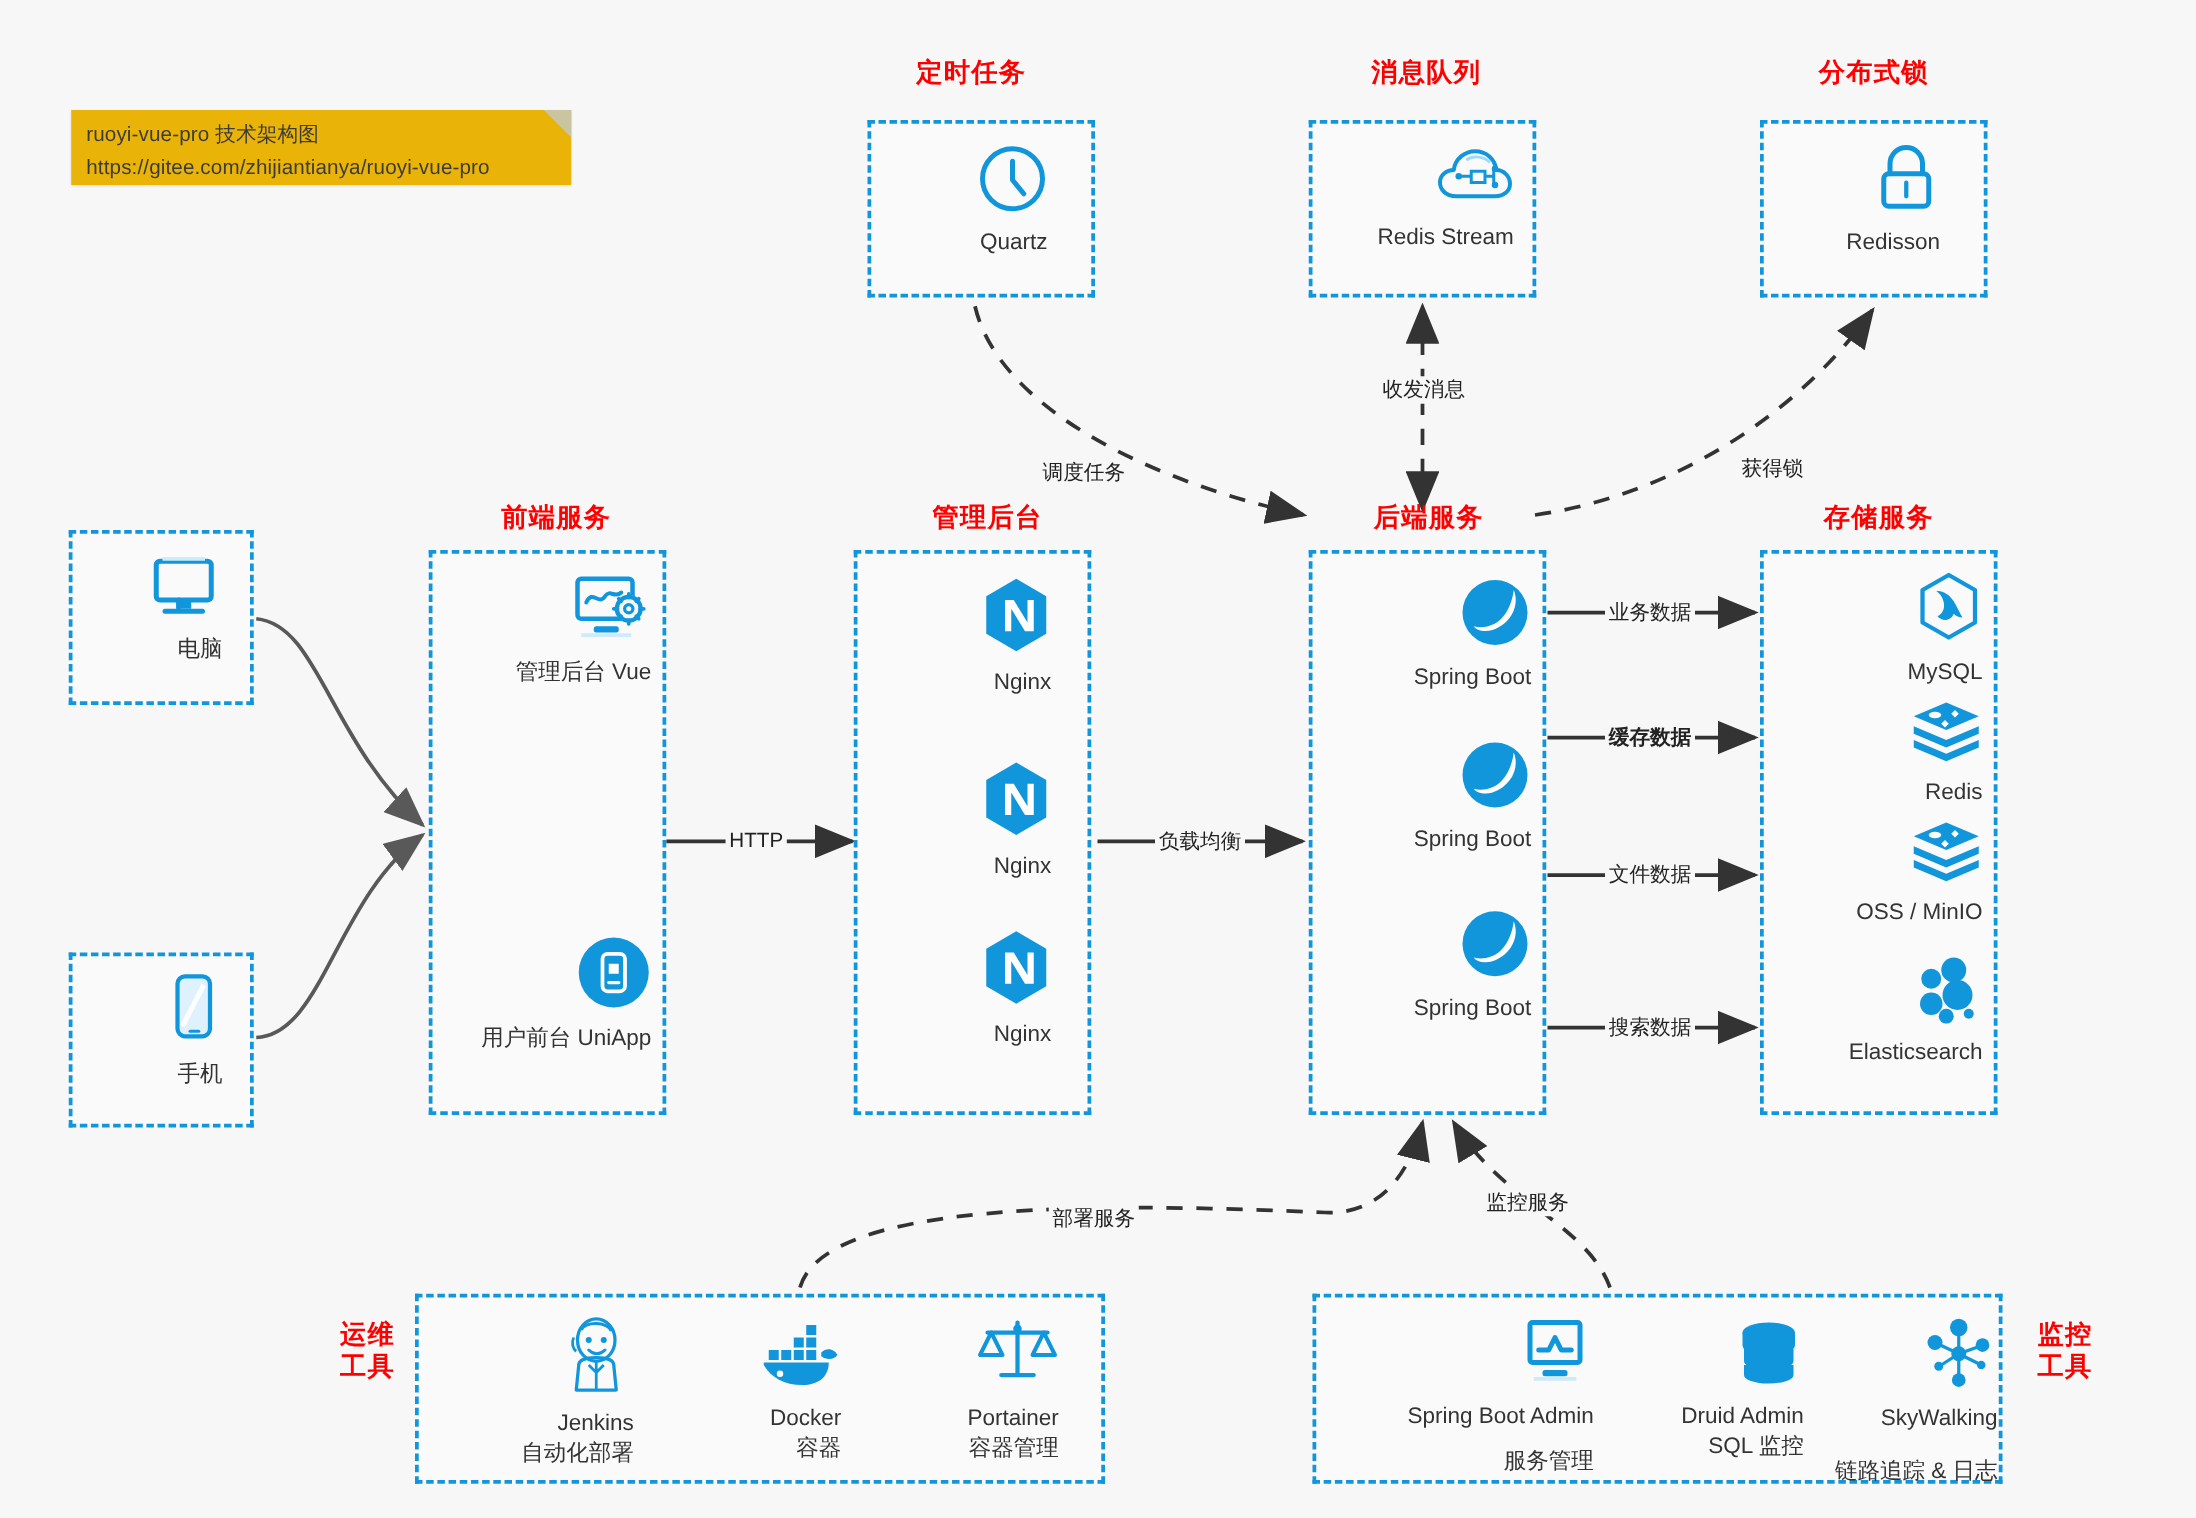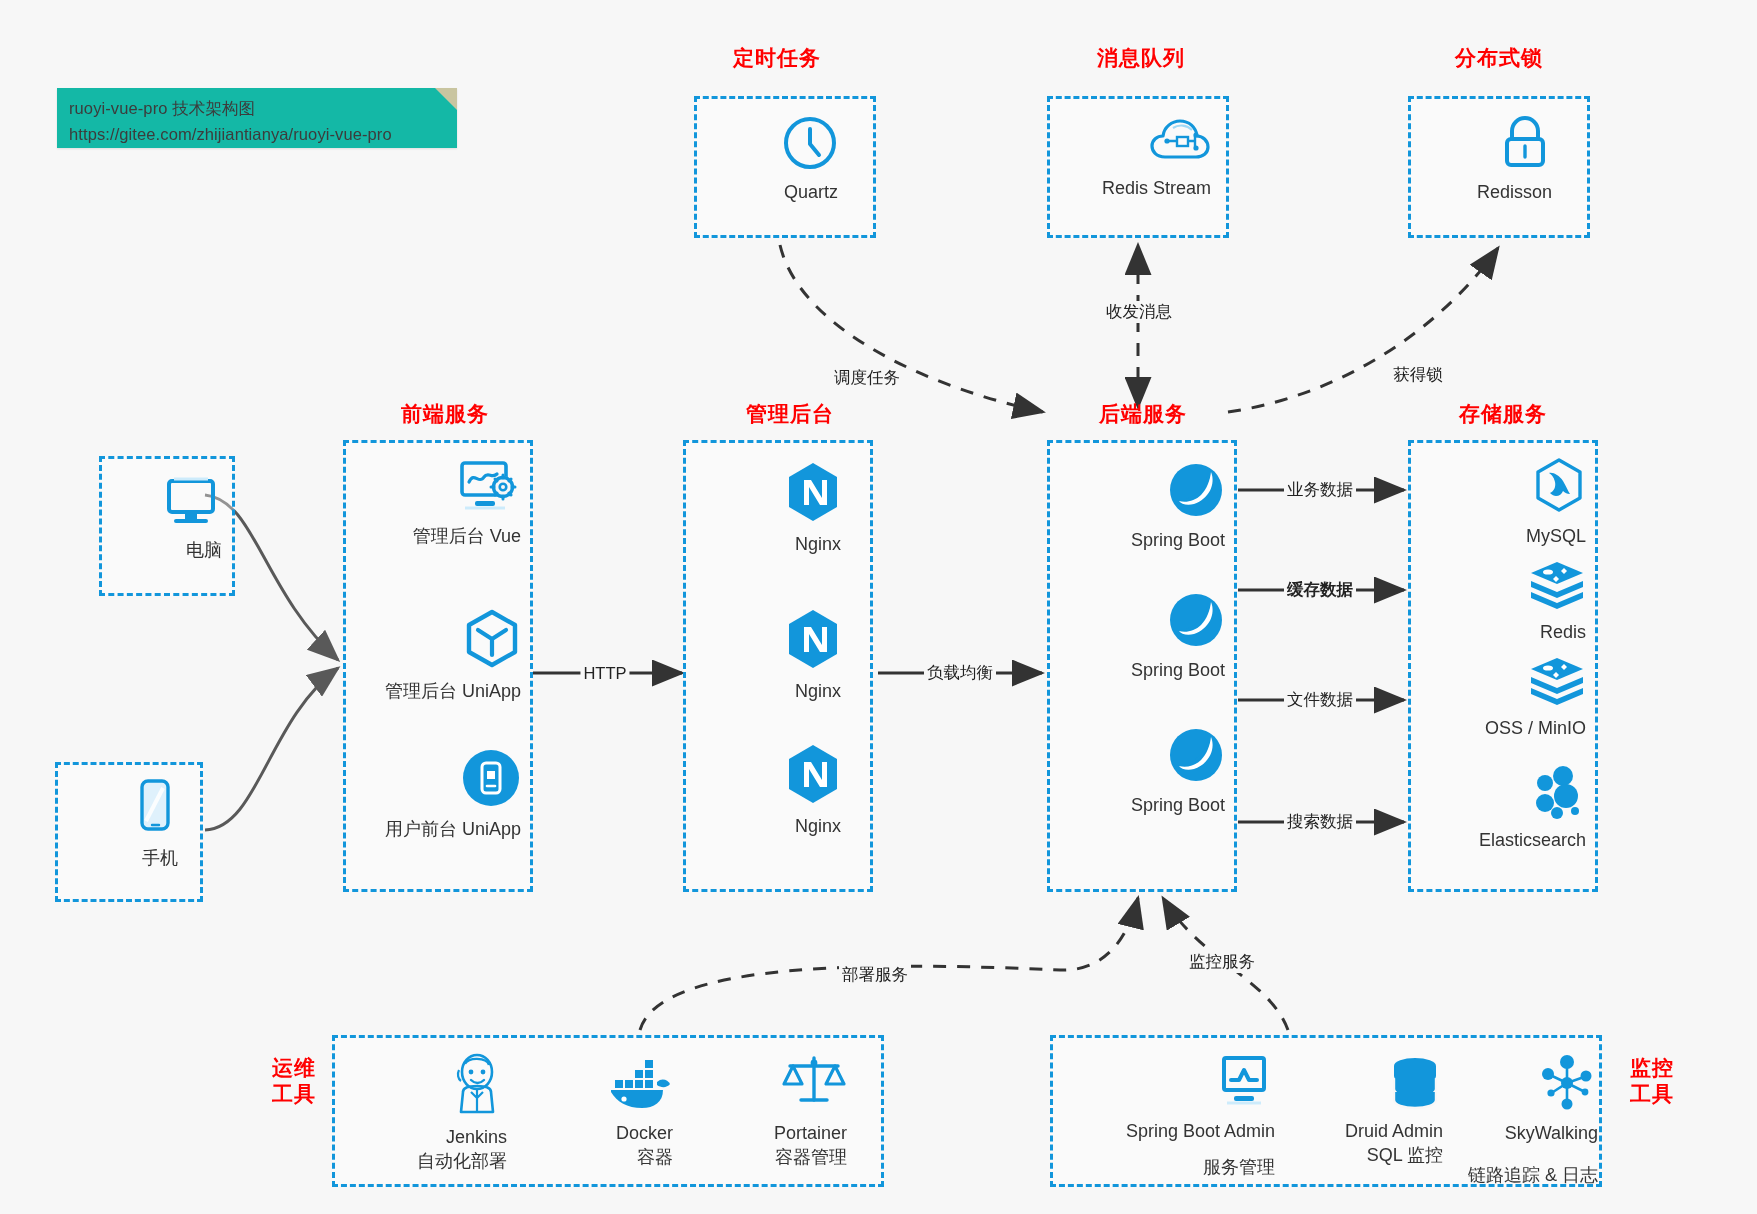--- a/index.html
+++ b/index.html
@@ -9,21 +9,21 @@
     font-family:"Liberation Sans","DejaVu Sans",sans-serif;
     position:relative;overflow:hidden;
     -webkit-font-smoothing:antialiased;
   }
   #canvas{position:absolute;inset:0;}
   svg.wires{position:absolute;left:0;top:0;width:1757px;height:1214px;pointer-events:none;}
 
   
   .note{
     position:absolute;left:57px;top:88px;width:400px;height:60px;
-    background:#14b8a6;
+    background:#eab308;
     box-shadow:0 1px 2px rgba(0,0,0,.10);
   }
   .note .fold{
     position:absolute;right:0;top:0;width:0;height:0;
     border-left:22px solid transparent;border-top:22px solid #c9c5a0;
   }
   .note .lines{
     position:absolute;left:12px;top:8px;right:10px;
     font-size:16.5px;color:#3c3c3c;line-height:1.55;letter-spacing:.1px;
   }
@@ -145,21 +145,21 @@
         <svg width="54" height="58" viewBox="0 0 54 58">
           <path d="M14 26 L14 18 A13 13 0 0 1 40 18 L40 26" fill="none" stroke="#1296db" stroke-width="4" stroke-linecap="round"></path>
           <rect x="9" y="26" width="36" height="26" rx="4" fill="none" stroke="#1296db" stroke-width="4"></rect>
           <path d="M27 33 L27 44" stroke="#1296db" stroke-width="3.4" stroke-linecap="round"></path>
         </svg>
       </span>
       <span class="lbl">Redisson</span>
     </div>
   </div>
 
-  <div class="box" style="left:55px;top:456px;width:136px;height:140px;margin-left:44px;">
+  <div class="box" style="left:55px;top:424px;width:148px;height:140px;">
     <div class="node" style="left:24px;top:14px;width:96px;">
       <span class="ico">
         <svg width="62" height="56" viewBox="0 0 62 56">
           <rect x="9" y="8" width="44" height="31" rx="3" fill="none" stroke="#1296db" stroke-width="4"></rect>
           <path d="M27 39 L27 45 M16 48 L46 48" stroke="#1296db" stroke-width="4" stroke-linecap="round"></path>
           <rect x="25" y="39" width="12" height="7" fill="#1296db"></rect>
           <path d="M14 6 L48 6" stroke="#cdebfb" stroke-width="3"></path>
         </svg>
       </span>
       <span class="lbl">电脑</span>
@@ -199,29 +199,20 @@
             <path d="M40 22 L42 24"></path>
               <path d="M54 36 L56 38"></path>
             <path d="M56 22 L54 24"></path>
               <path d="M42 36 L40 38"></path>
           </g>
         </svg>
       </span>
       <span class="lbl">管理后台 Vue</span>
     </div>
 
-    <div class="node" style="left:15px;top:165px;width:160px;">
-      <span class="ico">
-        <svg width="58" height="62" viewBox="0 0 58 62">
-          <path d="M29 4 L52 17 L52 44 L29 57 L6 44 L6 17 Z" fill="none" stroke="#1296db" stroke-width="4.4" stroke-linejoin="round"></path>
-          <path d="M29 31 L29 47 M29 31 L15 22 M29 31 L43 22" fill="none" stroke="#1296db" stroke-width="4.2" stroke-linecap="round"></path>
-        </svg>
-      </span>
-      <span class="lbl">管理后台 UniApp</span>
-    </div>
 
     <div class="node" style="left:15px;top:305px;width:160px;">
       <span class="ico">
         <svg width="60" height="60" viewBox="0 0 60 60">
           <circle cx="30" cy="30" r="28" fill="#1296db"></circle>
           <rect x="21" y="15" width="18" height="30" rx="4" fill="none" stroke="#ffffff" stroke-width="3"></rect>
           <rect x="26" y="23" width="8" height="8" fill="#ffffff"></rect>
           <path d="M26 38 L34 38" stroke="#ffffff" stroke-width="2.6" stroke-linecap="round"></path>
         </svg>
       </span>

